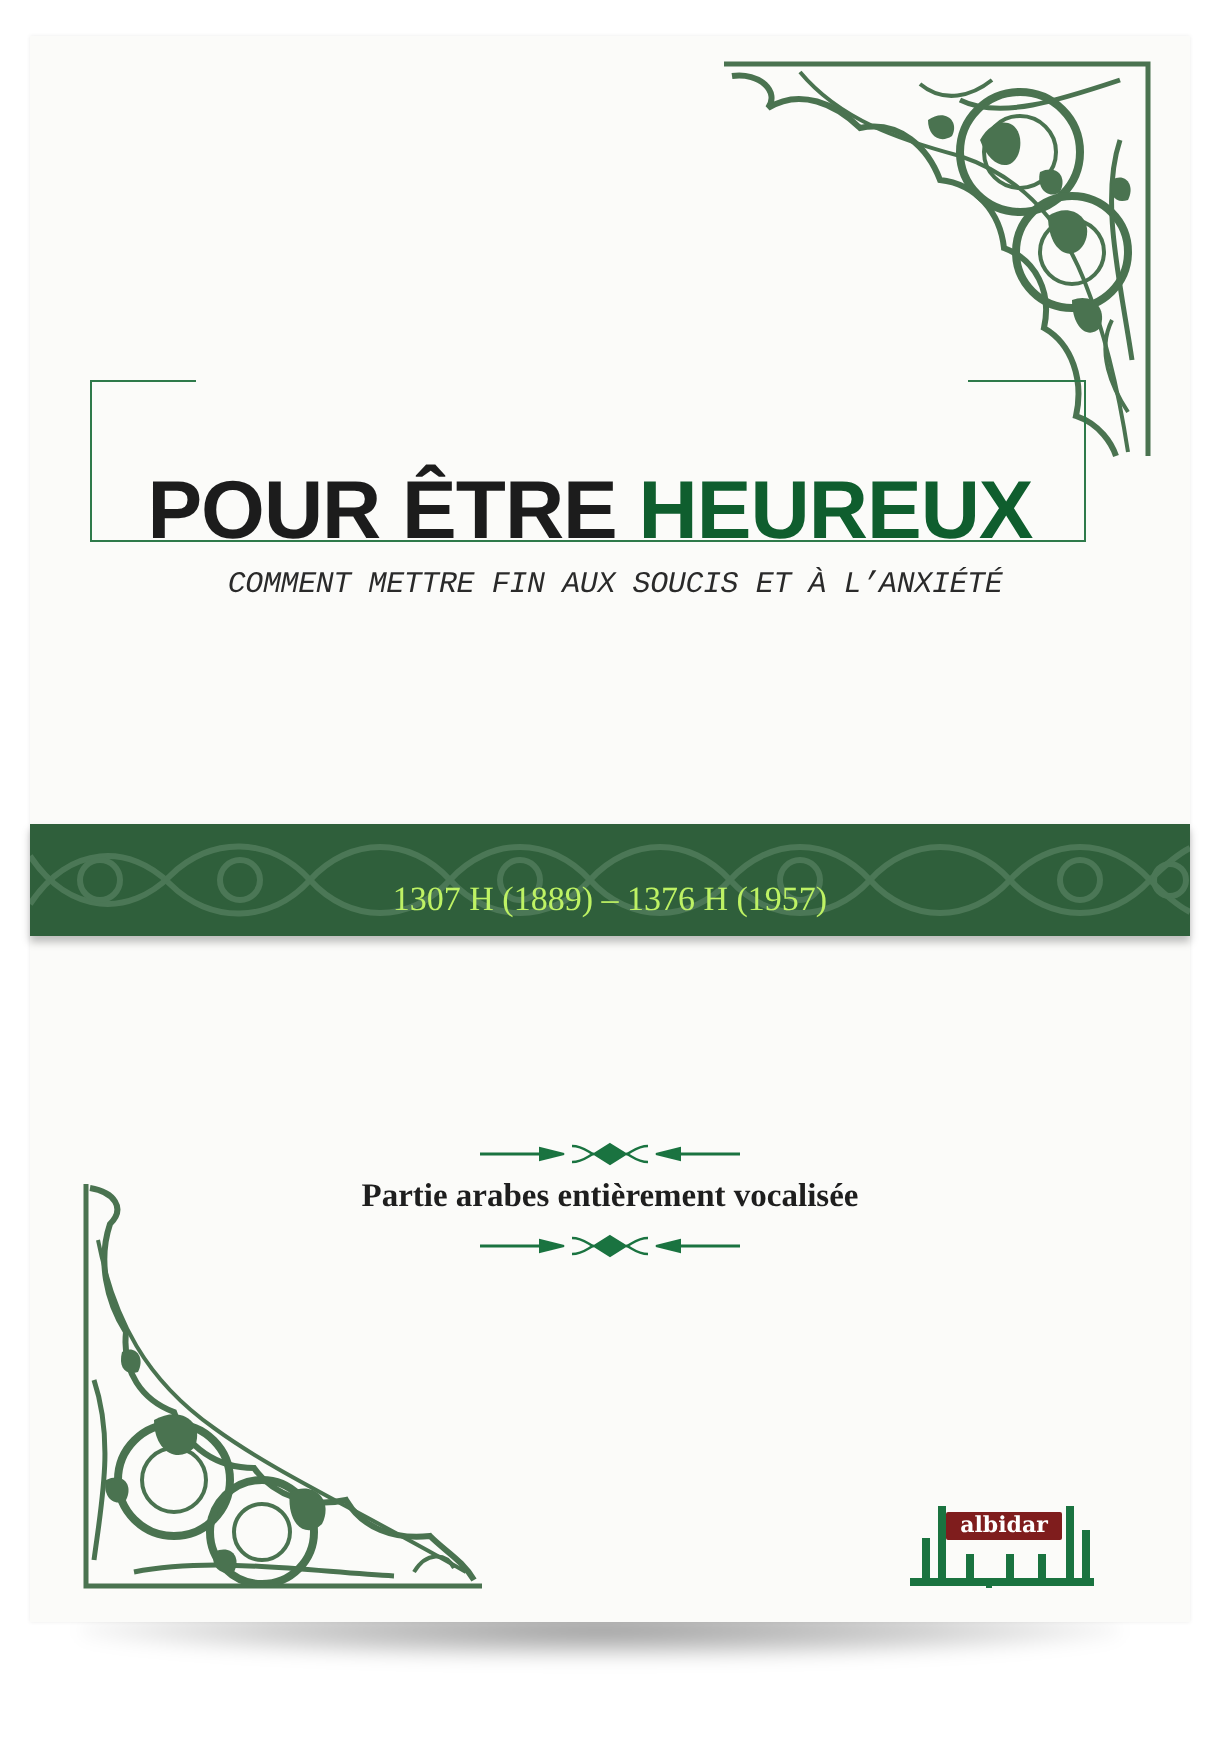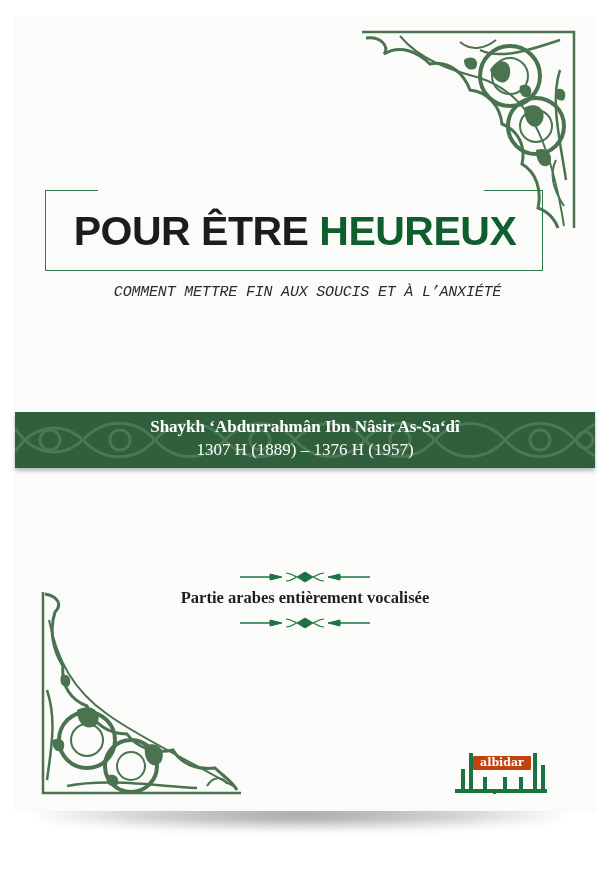--- a/index.html
+++ b/index.html
@@ -26,50 +26,50 @@
   .title-box .top-left, .title-box .top-right {
     position:absolute; top:0; height:0; border-top:1.5px solid #2e7a4a;
   }
   .title-box .top-left { left:0; width:52px; }
   .title-box .top-right { right:0; width:58px; }
   .title-line1 {
     position:absolute; left:82px; top:146px; width:390px; text-align:center;
     font-size:41px; font-weight:bold; color:#1c1c1c; letter-spacing:-0.5px; line-height:50px;
   }
   .title-line2 {
-    position:absolute; left:30px; top:188px; width:500px; text-align:center;
+    position:absolute; left:30px; top:212px; width:500px; text-align:center;
     font-size:41px; font-weight:bold; color:#1c1c1c; letter-spacing:-0.5px; line-height:50px;
   }
   .title-line2 .accent { color:#0f5e2e; }
   .subtitle {
     position:absolute; left:30px; top:266px; width:525px; text-align:center;
     font-size:15px; font-style:italic; color:#2a2a2a; letter-spacing:-0.2px;font-family:Liberation Mono, monospace;
   }
   .band {
     position:absolute; left:0; top:394px; width:580px; height:56px;
     background:#2f5f3b; overflow:hidden;
     box-shadow:0 3px 4px rgba(0,0,0,0.25);
   }
   .band svg { position:absolute; left:0; top:0; }
   .author {
     position:absolute; left:0; top:5px; width:580px; text-align:center;
     font-family:"Liberation Serif", serif; font-weight:bold; font-size:17px; color:#ffffff;
   }
   .dates {
     position:absolute; left:0; top:28px; width:580px; text-align:center;
-    font-family:"Liberation Serif", serif; font-size:17px; color:#ffffff;
+    font-family:"Liberation Serif", serif; font-size:17px; color:#bef264;
   }
   .feature {
     position:absolute; left:0; width:580px; text-align:center;
     font-family:"Liberation Serif", serif; font-weight:bold; font-size:16.5px; color:#1e1e1e;
   }
   .divider { position:absolute; left:225px; width:130px; height:14px; }
   .logo { position:absolute; left:438px; top:733px; width:96px; height:43px; }
   .logo-text {
-    position:absolute; left:20px; top:5px; width:58px; height:14px; background:#c2410c; border-radius:1px;
+    position:absolute; left:20px; top:5px; width:58px; height:14px; background:#7f1d1d; border-radius:1px;
     color:#fff; font-family:"DejaVu Serif", serif; font-weight:bold; font-size:11px; line-height:14px; text-align:center;
   }
 </style>
 </head>
 <body>
 
 <div class="shadow"></div>
 
 <div class="cover">
 
@@ -110,21 +110,20 @@
         <path d="M0 40 C20 10 50 10 70 30 C90 50 120 50 140 28 C160 6 190 6 210 28 C230 50 260 50 280 28 C300 6 330 6 350 28 C370 50 400 50 420 28 C440 6 470 6 490 28 C510 50 540 50 560 28 C570 18 576 14 580 12"></path>
         <path d="M0 16 C20 46 50 46 70 26 C90 6 120 6 140 28 C160 50 190 50 210 28 C230 6 260 6 280 28 C300 50 330 50 350 28 C370 6 400 6 420 28 C440 50 470 50 490 28 C510 6 540 6 560 28 C570 38 576 42 580 44"></path>
         <circle cx="35" cy="28" r="10"></circle>
           <circle cx="105" cy="28" r="10"></circle>
           <circle cx="245" cy="28" r="10"></circle>
         <circle cx="385" cy="28" r="10"></circle>
           <circle cx="525" cy="28" r="10"></circle>
           <circle cx="570" cy="28" r="8"></circle>
       </g>
     </svg>
-    <div class="author">Shaykh ‘Abdurrahmân Ibn Nâsir As-Sa‘dî</div>
     <div class="dates">1307 H (1889) – 1376 H (1957)</div>
   </div>
 
   <svg class="divider" style="top:552px;" viewBox="0 0 130 14">
     <g fill="#1a7340" stroke="#1a7340">
       <line x1="0" y1="7" x2="40" y2="7" stroke-width="1.5"></line>
       <line x1="90" y1="7" x2="130" y2="7" stroke-width="1.5"></line>
       <path d="M30 4 L42 7 L30 10 Z"></path>
       <path d="M100 4 L88 7 L100 10 Z"></path>
       <path d="M65 2 L73 7 L65 12 L57 7 Z"></path>

